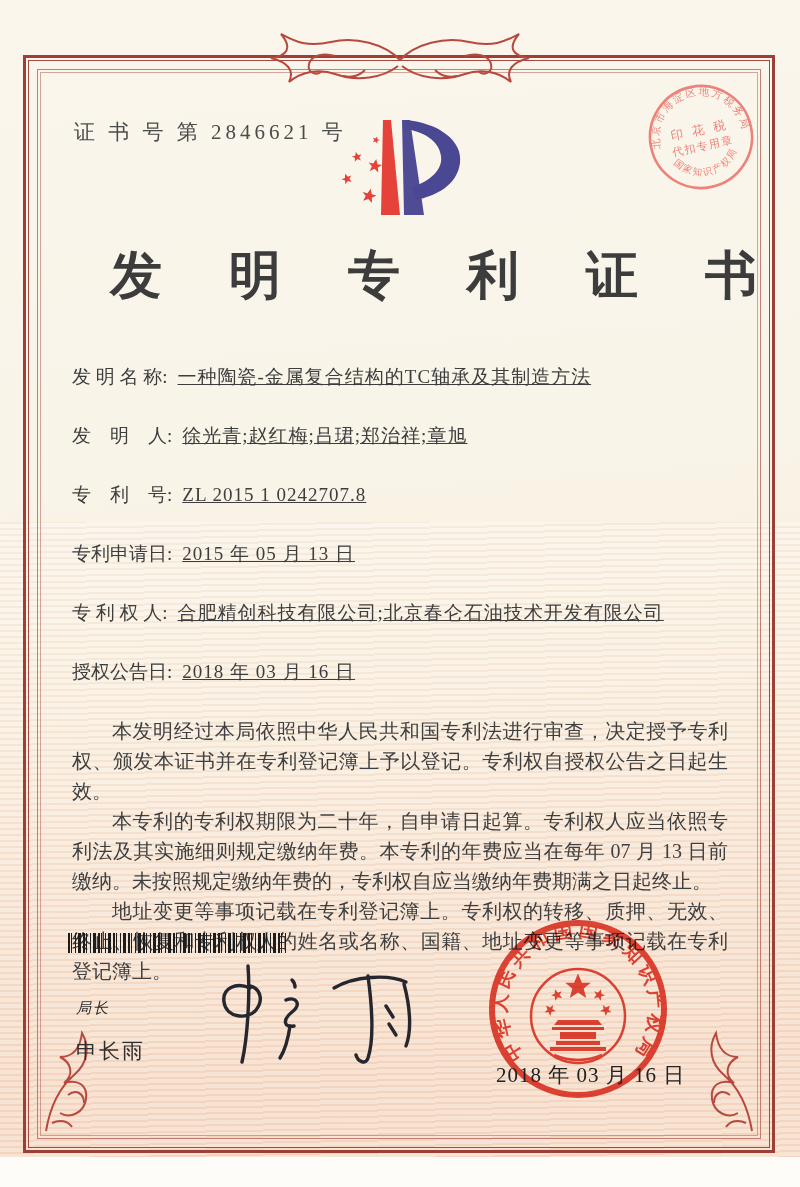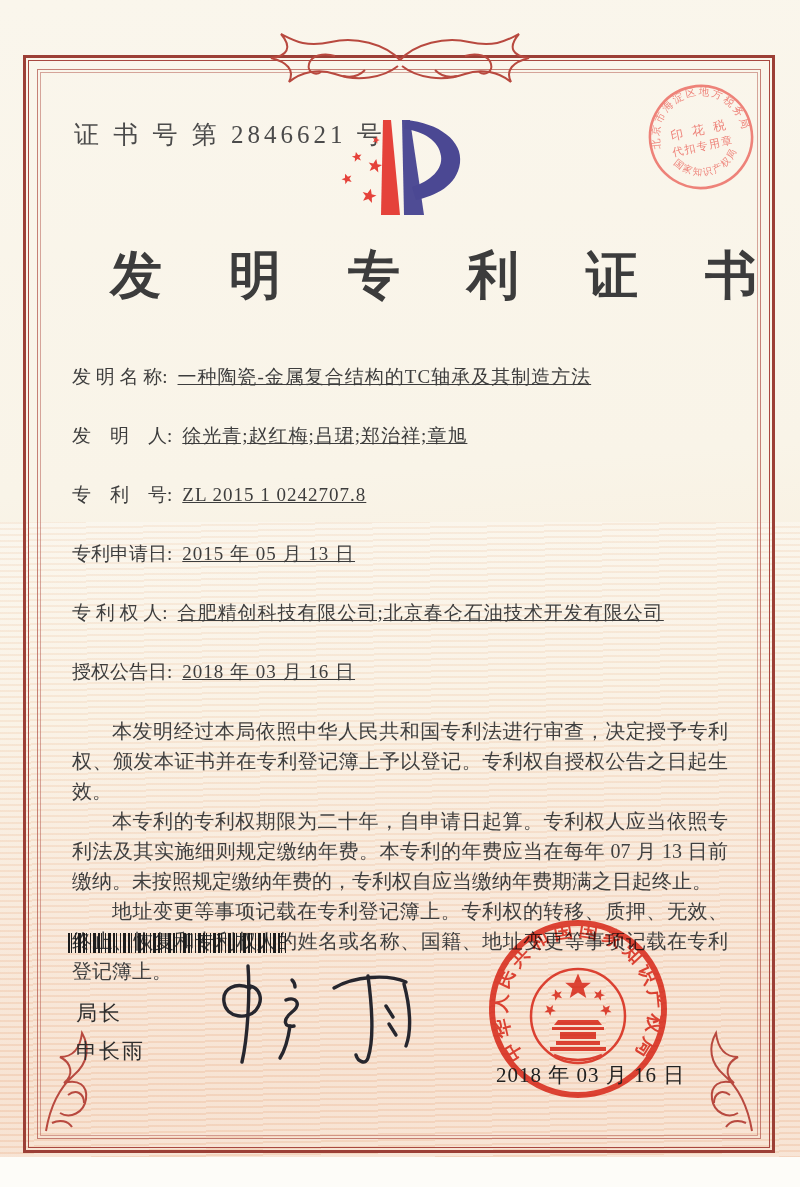--- a/index.html
+++ b/index.html
@@ -10,35 +10,35 @@
   }
   .texture {
     position:absolute; left:0; right:0; top:44%; bottom:0; pointer-events:none;
     background:repeating-linear-gradient(179deg, rgba(235,160,130,0.10) 0 2px, rgba(255,255,255,0.28) 2px 6px);
   }
   .paper-edge-bottom { position:absolute; left:0; right:0; bottom:0; height:30px; background:#fdfcf8; }
   .frame-outer { position:absolute; left:23px; top:55px; right:25px; bottom:34px; border:3px solid #9c3f36; }
   .frame-outer::after { content:""; position:absolute; inset:2px; border:1px solid #a84840; }
   .frame-inner { position:absolute; left:37px; top:69px; right:39px; bottom:48px; border:1px solid #b45a50; opacity:.75; }
   .frame-inner::after { content:""; position:absolute; inset:2px; border:1px solid #b45a50; opacity:.7; }
-  .cert-number { position:absolute; left:74px; top:118px; font-size:25px; letter-spacing:4px; color:#4b4b4b; }
+  .cert-number { position:absolute; left:74px; top:118px; font-size:21px; letter-spacing:4px; color:#4b4b4b; }
   .logo { position:absolute; left:336px; top:110px; }
   .title { position:absolute; top:241px; left:0; right:16px; text-align:right; font-size:52px; font-weight:600;
            letter-spacing:27px; text-indent:27px; color:#3c3c3c;padding-left:19px; }
   .fields { position:absolute; left:72px; top:364px; width:660px; }
   .field { display:flex; align-items:baseline; margin-bottom:33px; font-size:19px; color:#3d3d3d; }
   .field .flabel { white-space:pre; margin-right:10px; flex:0 0 auto;text-align:right; }
   .field .fvalue { letter-spacing:1px;text-decoration:underline; }
   .body-text { position:absolute; left:72px; top:716px; width:656px; font-size:20px; line-height:30px; color:#3f3f3f; }
   .body-text p { margin:0; text-indent:2em; text-align:justify; }
   .barcode {
     position:absolute; left:68px; top:933px; width:220px; height:20px;
     background:repeating-linear-gradient(90deg,#1d1d1d 0 2px,transparent 2px 3px,#1d1d1d 3px 4px,transparent 4px 7px,#1d1d1d 7px 8px,transparent 8px 10px,#1d1d1d 10px 13px,transparent 13px 15px);
   }
-  .director-title { position:absolute; left:76px; top:999px; font-size:21px; letter-spacing:2px; color:#2e2e2e; }
+  .director-title { position:absolute; left:76px; top:999px; font-size:15px; letter-spacing:2px; color:#2e2e2e;font-style:italic; }
   .director-name  { position:absolute; left:76px; top:1037px; font-size:21px; letter-spacing:2px; color:#2e2e2e; }
   .signature { position:absolute; left:192px; top:958px; }
   .seal { position:absolute; left:482px; top:913px; opacity:.92; mix-blend-mode:multiply; }
   .issue-date { position:absolute; left:496px; top:1061px; font-size:21px; color:#212121; letter-spacing:1px; z-index:5; }
   .tax-stamp { position:absolute; left:642px; top:78px; transform:rotate(-12deg); opacity:.85; }
   .flourish-top { position:absolute; top:26px; left:50%; transform:translateX(-50%); }
   .corner-fl-left  { position:absolute; left:38px;  bottom:50px; }
   .corner-fl-right { position:absolute; right:40px; bottom:50px; transform:scaleX(-1); }
 </style>
 </head>

